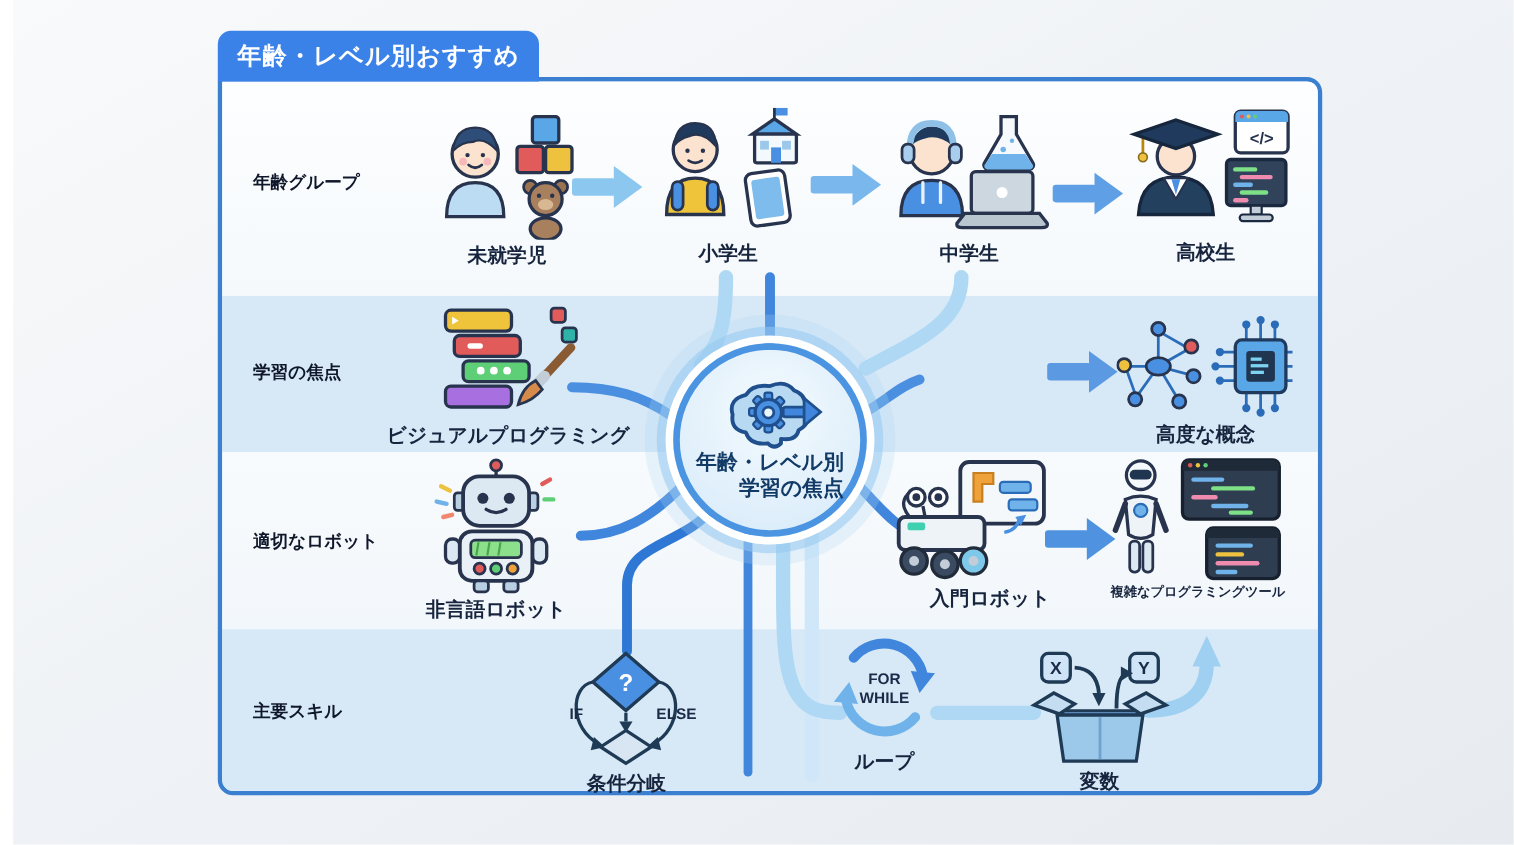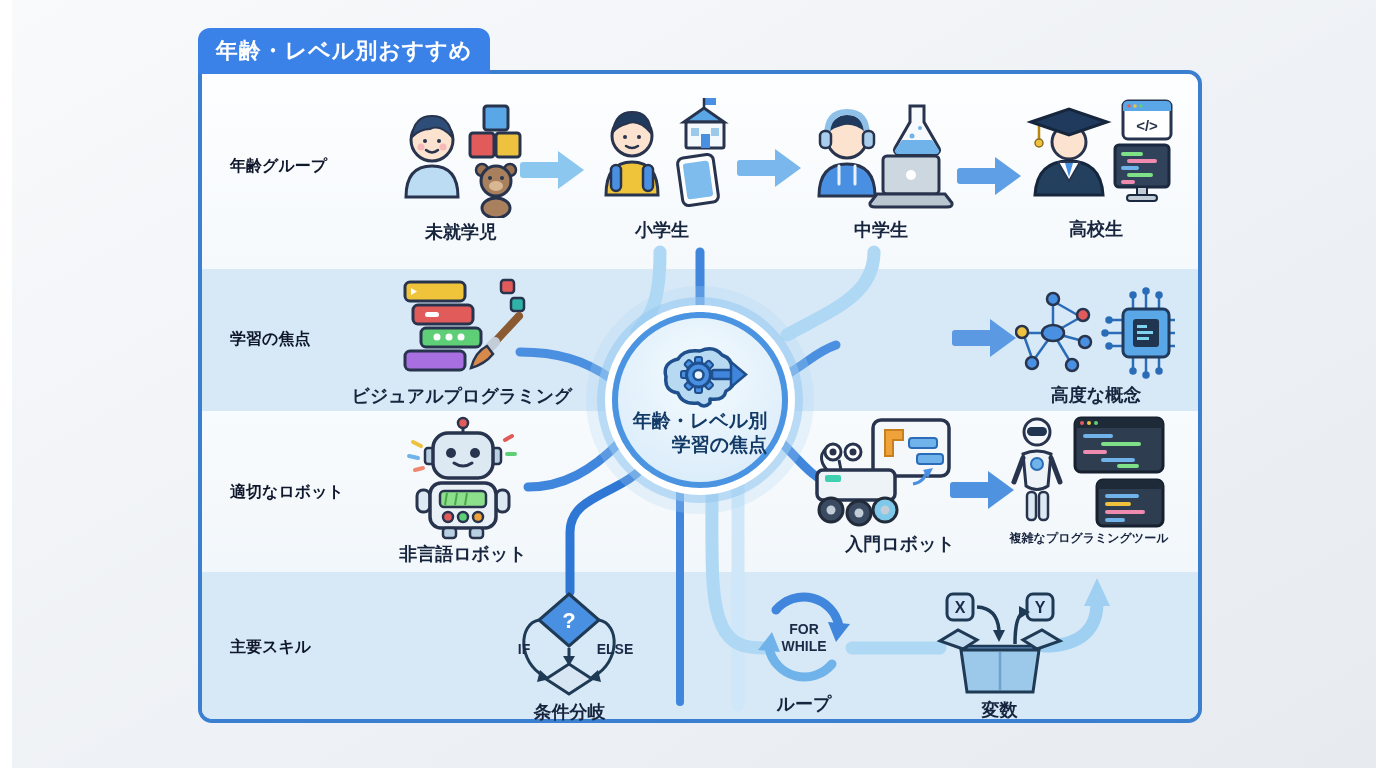--- a/index.html
+++ b/index.html
@@ -315,21 +315,21 @@
         <rect x="60" y="27" width="20" height="9" rx="2" fill="#3f86dc" stroke="#1f4f8c" stroke-width="2.5"></rect>
         <polygon points="79,19 79,44 94,31.5" fill="#3f86dc" stroke="#1f4f8c" stroke-width="2.5"></polygon>
       </g>
     </svg>
     <div class="txt">
       <div>年齢・レベル別</div>
       <div>学習の焦点</div>
     </div>
   </div>
 
-  <div class="node" style="left:392px; top:416px; width:118px;font-family:Liberation Serif, serif;">
+  <div class="node" style="left:380px; top:416px; width:118px;font-family:Liberation Serif, serif;">
     <svg width="116" height="124" viewBox="0 0 116 124">
       <g stroke-width="4" stroke-linecap="round">
         <line x1="8" y1="26" x2="16" y2="30" stroke="#eec23e"></line>
         <line x1="4" y1="40" x2="13" y2="42" stroke="#6fb3ea"></line>
         <line x1="10" y1="54" x2="18" y2="52" stroke="#f0886f"></line>
         <line x1="100" y1="24" x2="107" y2="20" stroke="#e25b5b"></line>
         <line x1="102" y1="38" x2="110" y2="38" stroke="#5fcf77"></line>
       </g>
       <line x1="58" y1="16" x2="58" y2="8" stroke="#28344e" stroke-width="3"></line>
       <circle cx="58" cy="7" r="5" fill="#e25b5b" stroke="#28344e" stroke-width="2.5"></circle>
@@ -431,21 +431,21 @@
       <text x="67" y="38" font-size="22" font-weight="bold" fill="#ffffff" text-anchor="middle">?</text>
       <line x1="67" y1="58" x2="67" y2="66" stroke="#1f3a55" stroke-width="3"></line>
       <polygon points="61,66 73,66 67,76" fill="#1f3a55"></polygon>
       <polygon points="67,74 90,89 67,104 44,89" fill="#d7e6f2" stroke="#1f3a55" stroke-width="3"></polygon>
       <text x="22" y="64" font-size="14" font-weight="bold" fill="#1b2b47" text-anchor="middle">IF</text>
       <text x="113" y="64" font-size="14" font-weight="bold" fill="#1b2b47" text-anchor="middle">ELSE</text>
     </svg>
     <div class="lbl">条件分岐</div>
   </div>
 
-  <div class="node" style="left:736px; top:584px; width:112px;">
+  <div class="node" style="left:736px; top:572px; width:112px;">
     <svg width="112" height="106" viewBox="0 0 112 106">
       <path d="M 28 26 A 36 36 0 0 1 91 42" stroke="#3f86dc" stroke-width="9" fill="none" stroke-linecap="round"></path>
       <polygon points="80,38 102,40 88,58" fill="#3f86dc"></polygon>
       <path d="M 84 80 A 36 36 0 0 1 21 64" stroke="#6fb3ea" stroke-width="9" fill="none" stroke-linecap="round"></path>
       <polygon points="32,68 10,66 24,48" fill="#6fb3ea"></polygon>
       <text x="56" y="50" font-size="14" font-weight="bold" fill="#1b2b47" text-anchor="middle">FOR</text>
       <text x="56" y="67" font-size="14" font-weight="bold" fill="#1b2b47" text-anchor="middle">WHILE</text>
     </svg>
     <div class="lbl">ループ</div>
   </div>

